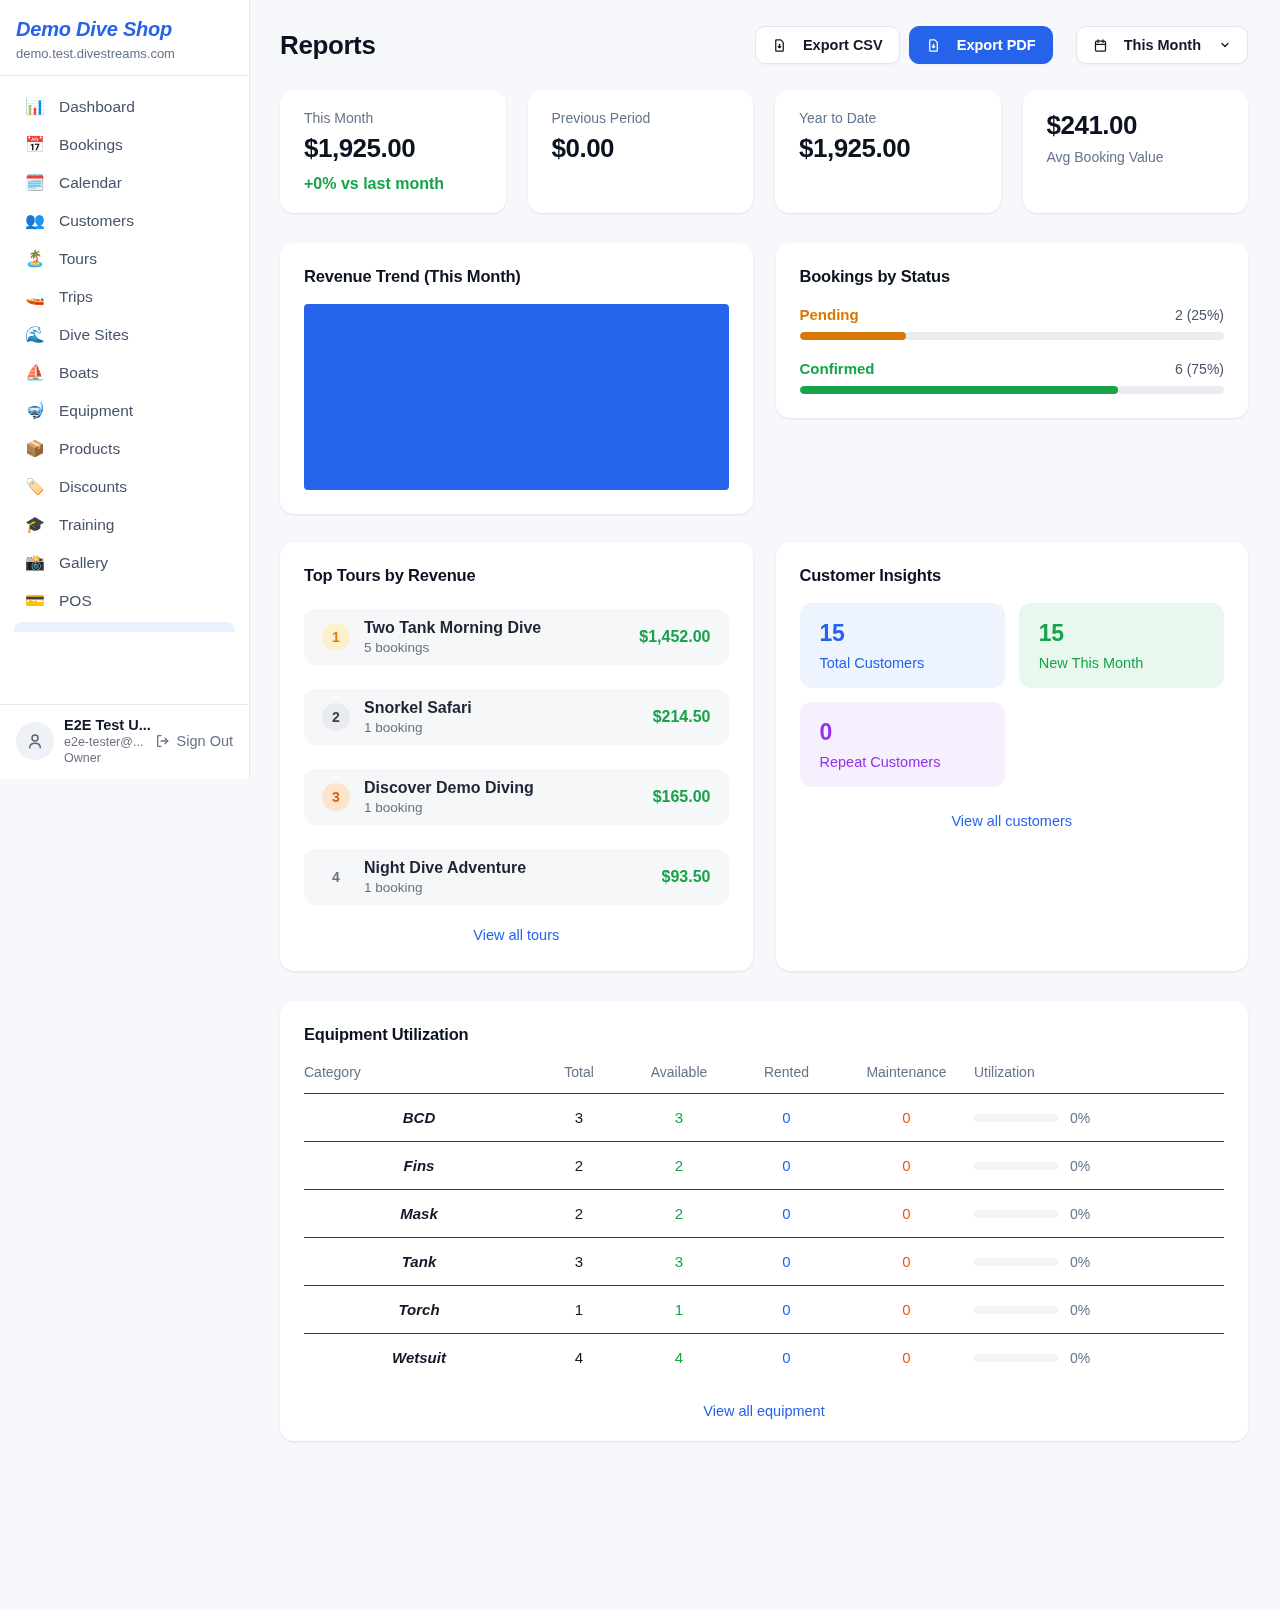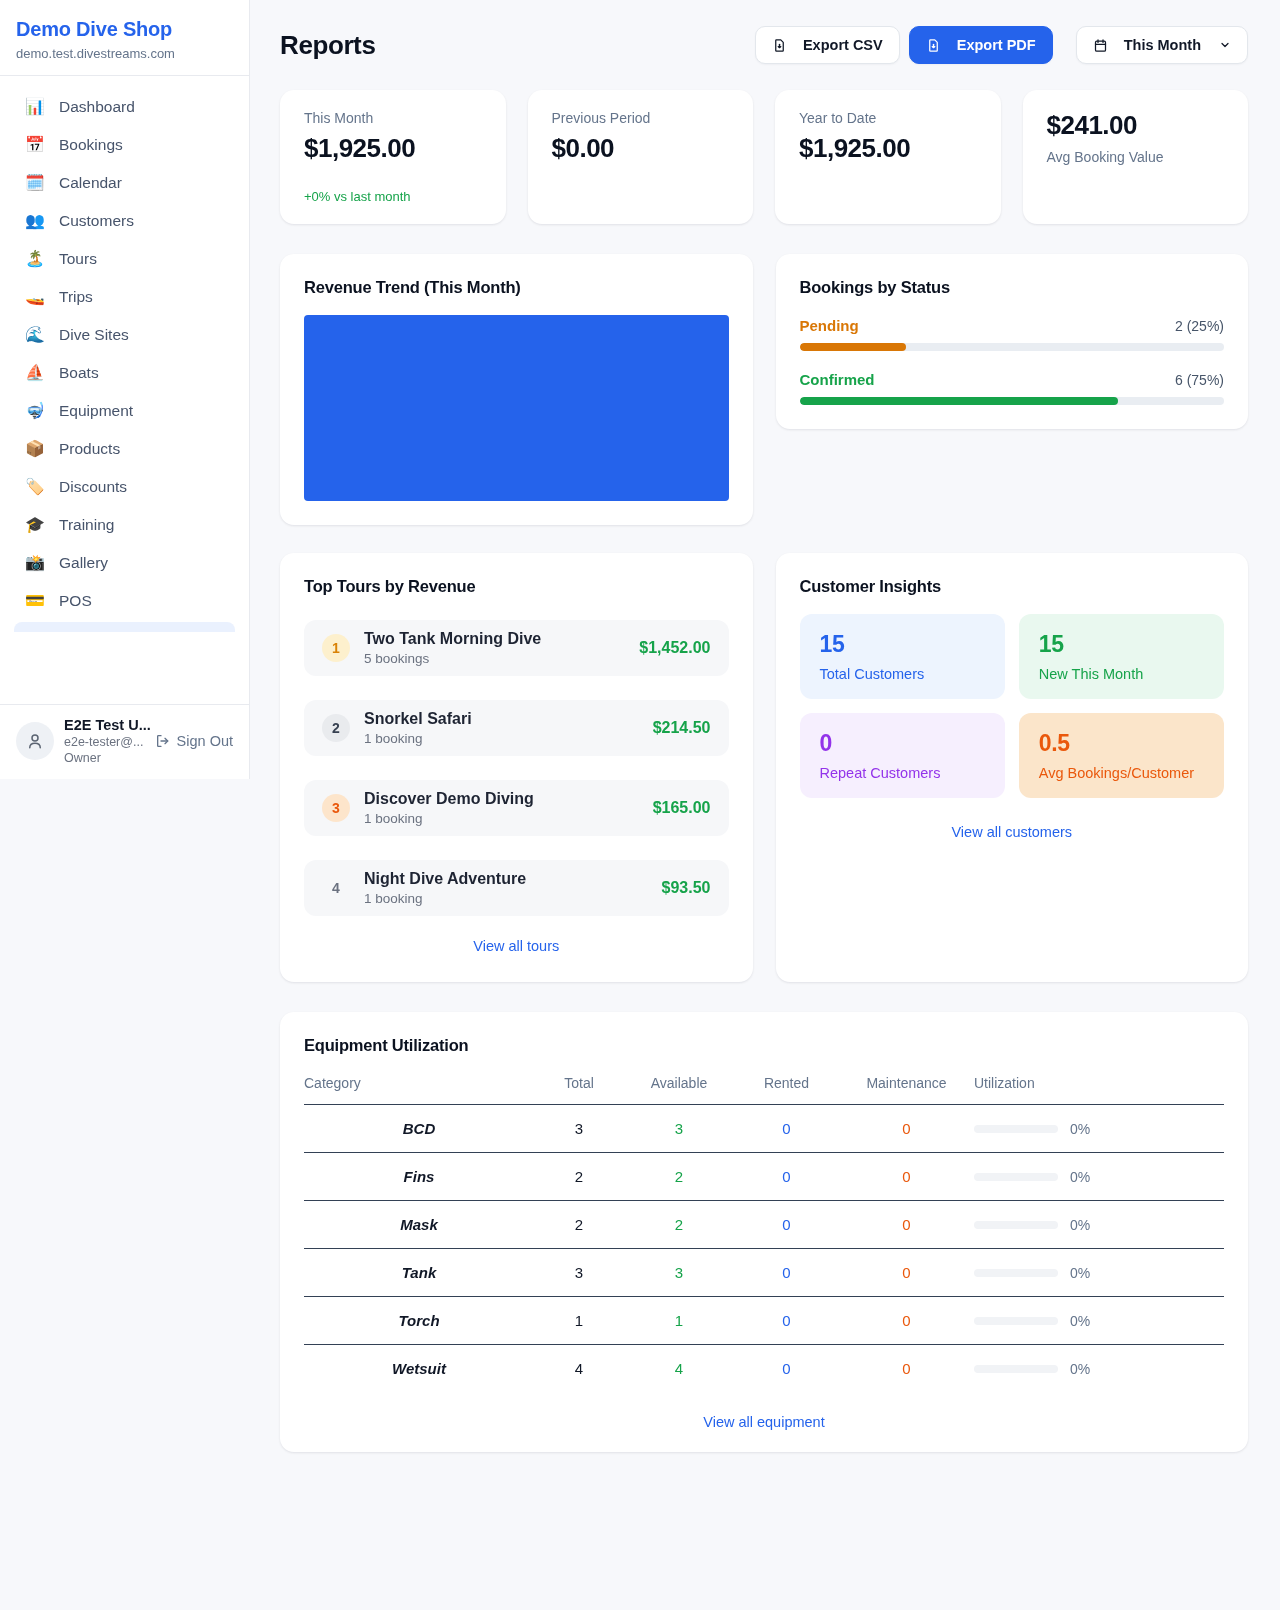--- a/index.html
+++ b/index.html
@@ -13,21 +13,21 @@
   }
   
   .sidebar {
     position:absolute; left:0; top:0;
     width:250px; height:779px;
     background:#ffffff;
     border-right:1px solid #e8eaef;
     display:flex; flex-direction:column;
   }
   .sidebar-head { padding:18px 16px 14px; border-bottom:1px solid #e8eaef; }
-  .shop-name { font-size:20px; font-weight:800; color:#2563eb; letter-spacing:-0.2px; }
+  .shop-name { font-size:20px; font-weight:800; color:#2563eb; letter-spacing:-0.2px;font-style:italic; }
   .shop-domain { font-size:13px; color:#64748b; margin-top:5px; }
   .nav { padding:12px 10px 0; flex:1; overflow:hidden; }
   .nav-item {
     display:flex; align-items:center; gap:13px;
     padding:10px 14px; border-radius:8px;
     font-size:15.5px; color:#47546b; cursor:pointer;
   }
   .nav-icon { width:22px; text-align:center; font-size:16px; line-height:1; }
   .nav-active-sliver {
     height:10px; margin:2px 4px 0; border-radius:8px 8px 0 0;
@@ -68,21 +68,21 @@
   .chev { margin-left:2px; }
   
   .card {
     background:#fff; border-radius:14px;
     box-shadow:0 1px 3px rgba(16,24,40,.06), 0 1px 2px rgba(16,24,40,.04);
   }
   .stats-row { display:grid; grid-template-columns:repeat(4,1fr); gap:22px; margin-bottom:30px; }
   .stat-card { padding:20px 24px; }
   .stat-label { font-size:14px; color:#64748b; font-weight:500; }
   .stat-value { font-size:26px; font-weight:800; letter-spacing:-0.5px; color:#0b1220; margin-top:7px; }
-  .stat-delta { font-size:13px; color:#16a34a; font-weight:400; margin-top:25px; }
+  .stat-delta { font-size:16px; color:#16a34a; font-weight:700; margin-top:11px; }
   .stat-card.value-first .stat-value { margin-top:0; }
   .stat-card.value-first .stat-label { margin-top:8px; }
   .grid-2 { display:grid; grid-template-columns:1fr 1fr; gap:23px; }
   .row-charts { align-items:start; margin-bottom:28px; }
   .row-mid { margin-bottom:30px; }
   .card-pad { padding:24px; }
   .card-title { font-size:16.5px; font-weight:800; color:#0b1220; letter-spacing:-0.2px; }
   
   .chart-block { margin-top:18px; height:186px; border-radius:4px; }
   
@@ -380,24 +380,20 @@
           <div class="insight-num">15</div>
           <div class="insight-label">Total Customers</div>
         </div>
         <div class="insight-tile tile-green">
           <div class="insight-num">15</div>
           <div class="insight-label">New This Month</div>
         </div>
         <div class="insight-tile tile-purple">
           <div class="insight-num">0</div>
           <div class="insight-label">Repeat Customers</div>
-        </div>
-        <div class="insight-tile tile-orange">
-          <div class="insight-num">0.5</div>
-          <div class="insight-label">Avg Bookings/Customer</div>
         </div>
       </div>
       <button class="view-link">View all customers</button>
     </div>
   </div>
 
   <div class="card equip-card">
     <div class="card-title">Equipment Utilization</div>
     <table class="equip">
       <colgroup>

